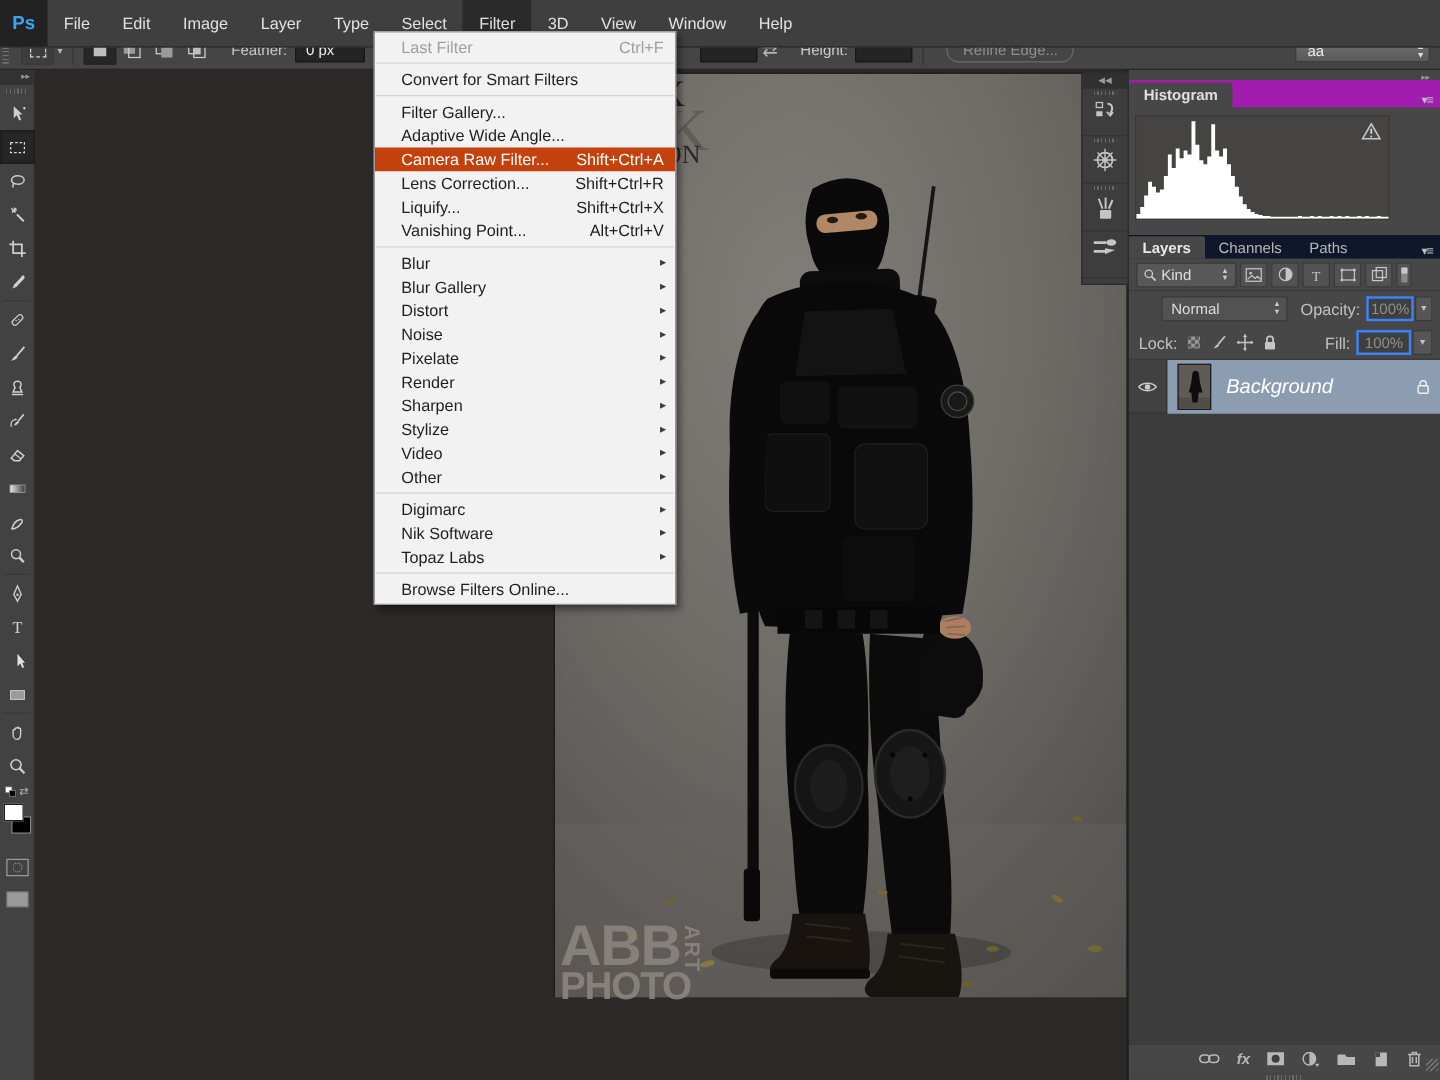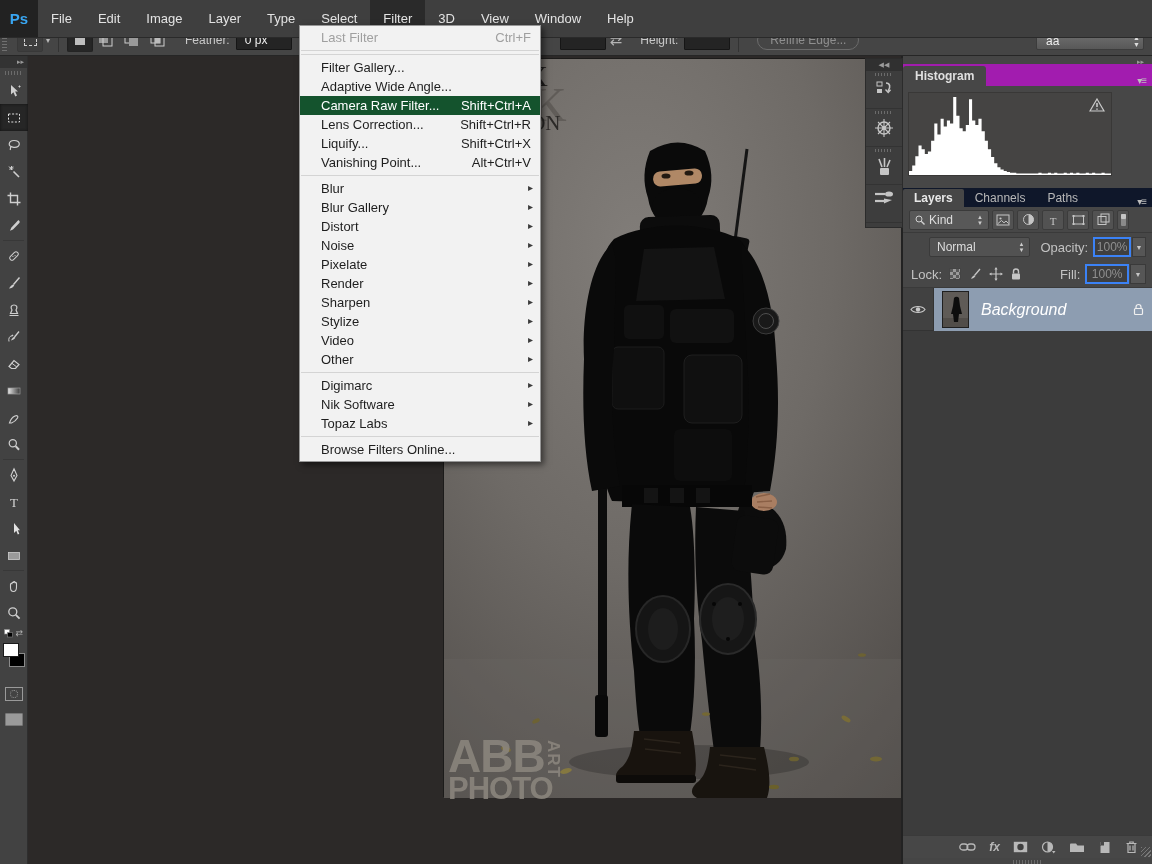--- a/index.html
+++ b/index.html
@@ -69,21 +69,21 @@
   .wm-abb .big { font-size:46px; }
   .wm-abb .side { font-size:17px; writing-mode:vertical-rl; letter-spacing:1px; margin:3px 0 0 1px;}
   .wm-photo { position:absolute; left:4px; top:716px; color:#8b867e; opacity:.88; font-weight:bold; font-size:31px; letter-spacing:-1px; line-height:.9;}
 
   
   .menu { position:absolute; left:299px; top:25px; width:242px; background:#f2f2f2;
     border:1px solid #979797; box-shadow:3px 3px 6px rgba(0,0,0,.5); padding:2px 0; z-index:50; font-size:13px; color:#1e1e1e;}
   .mi { height:19px; display:flex; align-items:center; padding:0 9px 0 21px; position:relative; }
   .mi .sc { margin-left:auto; }
   .mi.dis { color:#9f9f9f; }
-  .mi.hl { background:#14532d; color:#fff; }
+  .mi.hl { background:#c2410c; color:#fff; }
   .mi .sub-arrow { position:absolute; right:7px; top:3px; color:#3c3c3c; font-size:10px;}
   .msep { height:1px; background:#d4d4d4; margin:3px 1px; }
 
   
   .ministrip { position:absolute; left:865px; top:58px; width:38px; height:170px; background:#3d3d3d;
     border:1px solid #2b2b2b; z-index:20;}
   .ms-head { height:12px; background:#303030; color:#9a9a9a; font-size:7px; text-align:center; line-height:11px;}
   .ms-cell { height:38px; display:flex; flex-direction:column; align-items:center; border-bottom:1px solid #333; padding-top:2px;}
   .ms-dots { width:18px; height:3px; background:repeating-linear-gradient(90deg,#6b6b6b 0 1px,transparent 1px 3px); margin-bottom:3px;}
 
@@ -483,20 +483,23 @@
       </svg>
   </div>
 </div>
 
 <div class="menu">
   <div class="mi dis">
     <span>Last Filter</span>
     <span class="sc">Ctrl+F</span>
   </div>
   <div class="msep"></div>
+  <div class="mi">
+    <span>Convert for Smart Filters</span>
+  </div>
   <div class="msep"></div>
   <div class="mi">
     <span>Filter Gallery...</span>
   </div>
   <div class="mi">
     <span>Adaptive Wide Angle...</span>
   </div>
   <div class="mi hl">
     <span>Camera Raw Filter...</span>
     <span class="sc">Shift+Ctrl+A</span>

